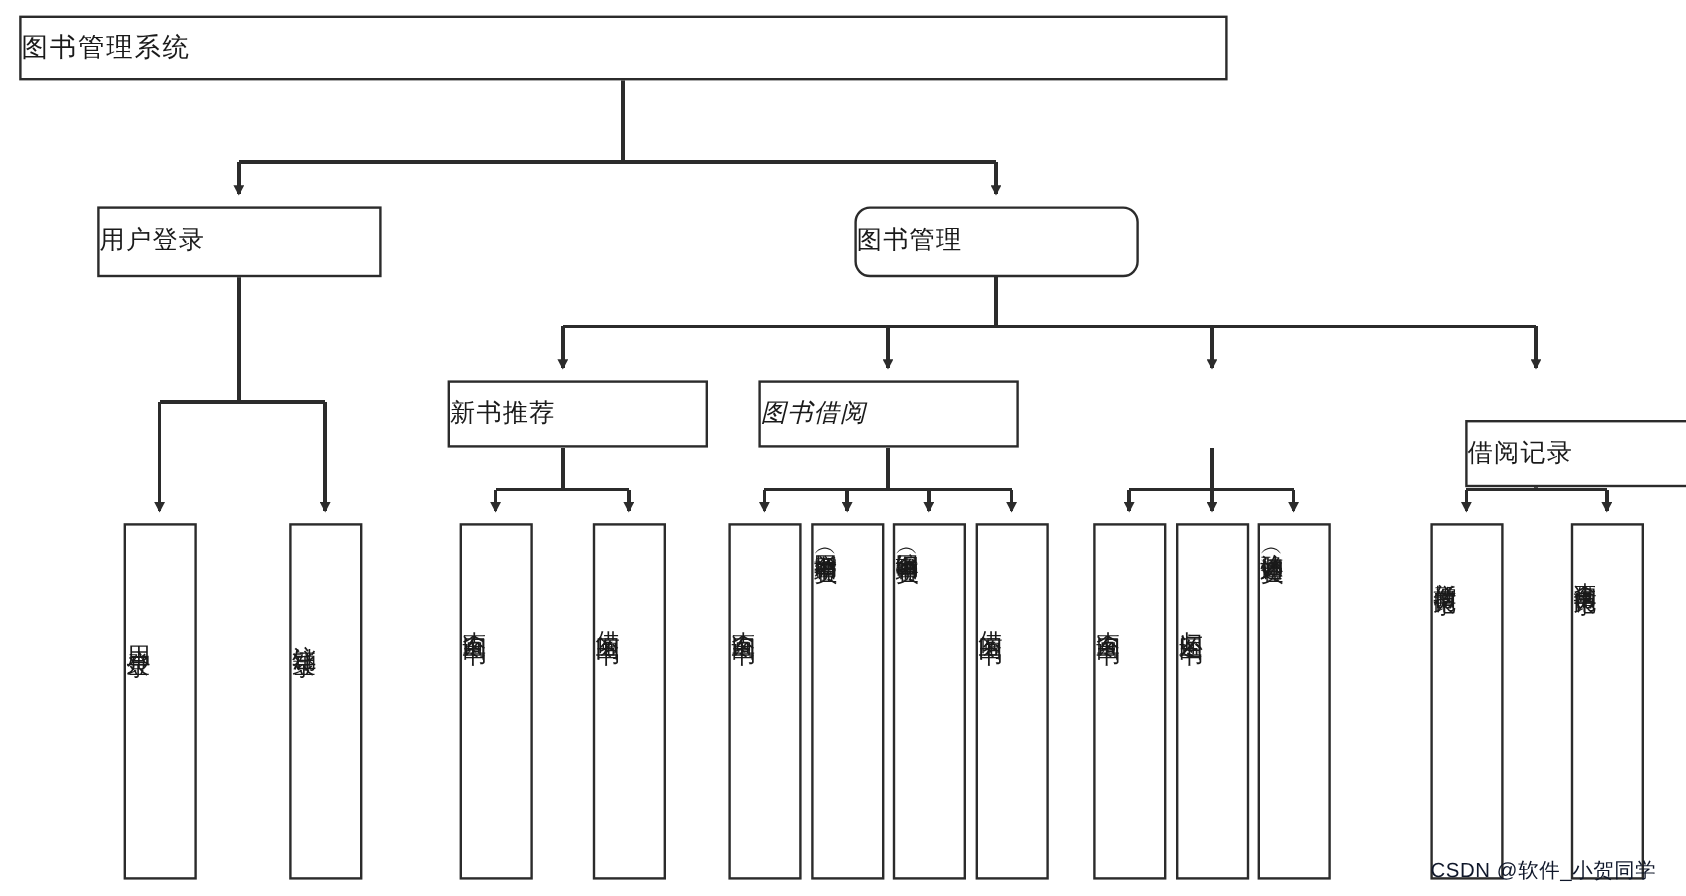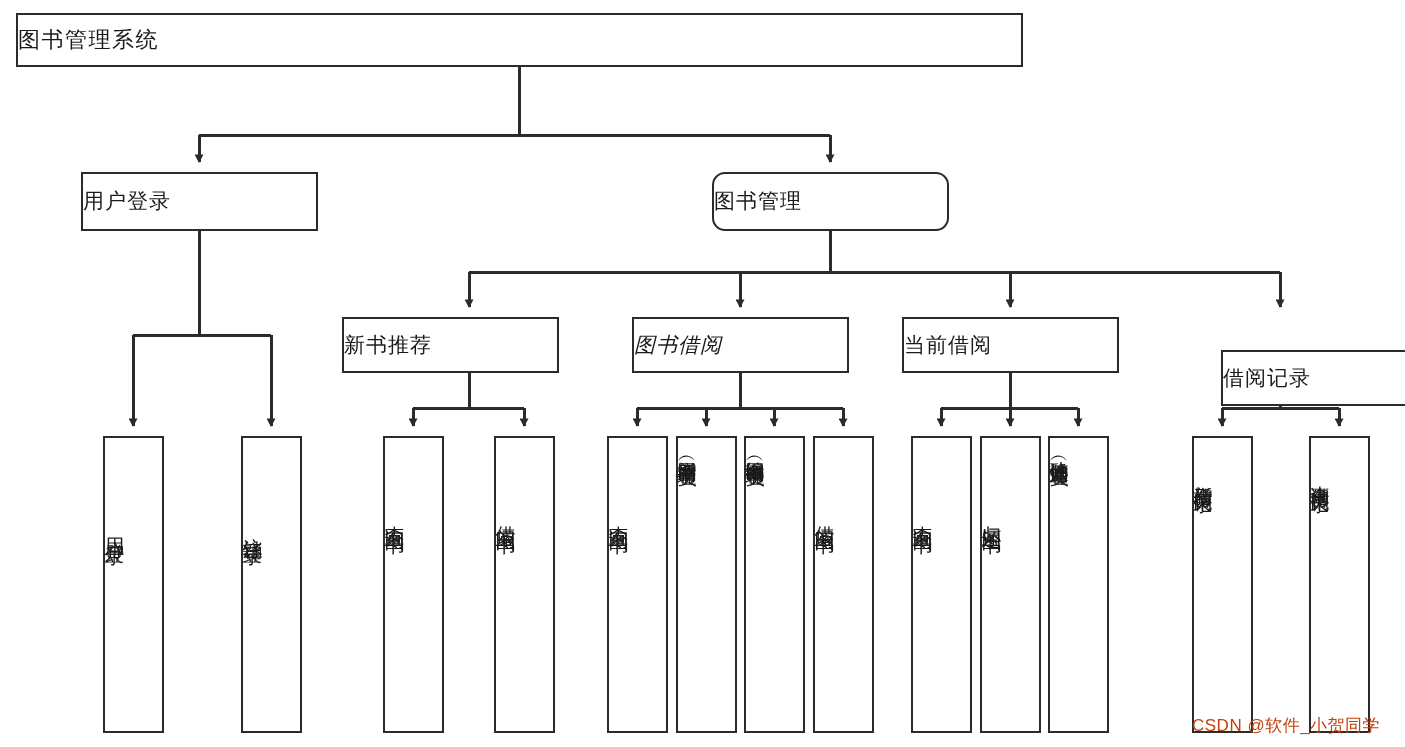--- a/index.html
+++ b/index.html
@@ -69,21 +69,21 @@
   .node.vert.tall-text .node-label {
     font-size: 19px;
     letter-spacing: 1px;
   }
   .node.vert.mid-text .node-label {
     font-size: 19px;
     letter-spacing: 2px;
   }
   .watermark {
     position: absolute;
-    color: #c2410c;
+    color: #0f172a;
     font-size: 17px;
     letter-spacing: 0.5px;
     white-space: nowrap;
     user-select: none;
   }
 </style>
 </head>
 <body>
 
 <div id="diagram-root">
@@ -142,29 +142,26 @@
     <span class="node-label">图书管理系统</span>
   </div>
 
   <div class="node horiz" style="left:81px; top:172px; width:237px; height:59px;">
     <span class="node-label">用户登录</span>
   </div>
   <div class="node horiz" style="left:712px; top:172px; width:237px; height:59px;border-radius:13px;">
     <span class="node-label">图书管理</span>
   </div>
 
-  <div class="node horiz" style="left:342px; top:317px; width:217px; height:56px;">
+  <div class="node horiz" style="left:373px; top:317px; width:217px; height:56px;">
     <span class="node-label">新书推荐</span>
   </div>
   <div class="node horiz" style="left:632px; top:317px; width:217px; height:56px;font-style:italic;">
     <span class="node-label">图书借阅</span>
   </div>
-  <div class="node horiz" style="left:902px; top:317px; width:217px; height:56px;">
-    <span class="node-label">当前借阅</span>
-  </div>
   <div class="node horiz" style="left:1221px; top:317px; width:217px; height:56px;margin-top:33px;">
     <span class="node-label">借阅记录</span>
   </div>
 
   <div class="node vert" style="left:103px; top:436px; width:61px; height:297px; padding-top:84px;">
     <span class="node-label">用户登录</span>
   </div>
   <div class="node vert" style="left:241px; top:436px; width:61px; height:297px; padding-top:84px;">
     <span class="node-label">注销登录</span>
   </div>

